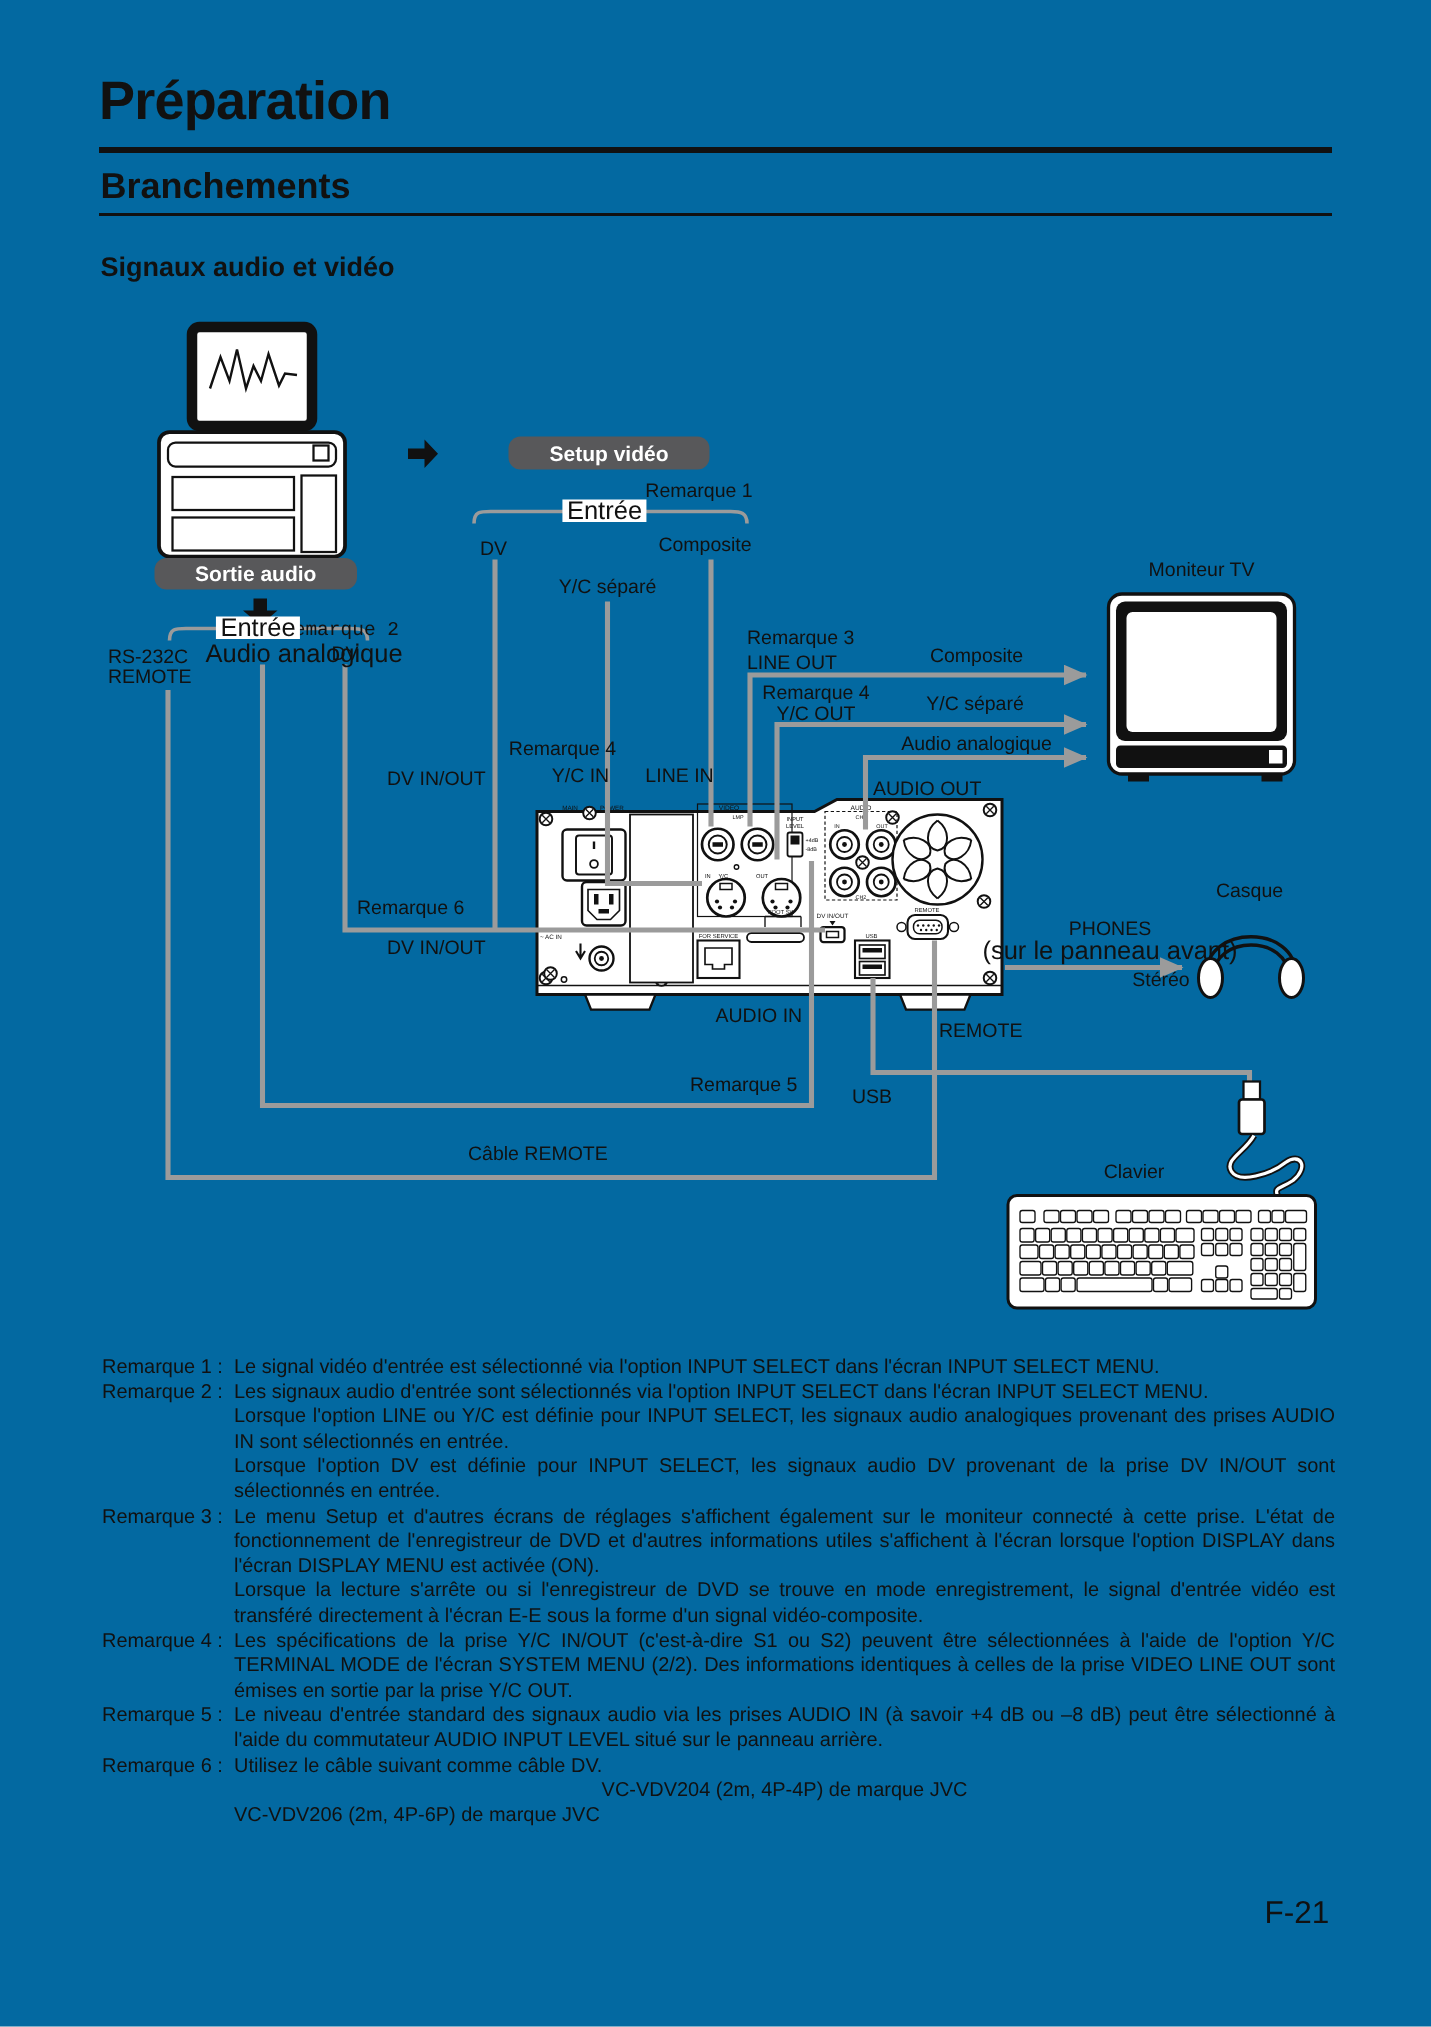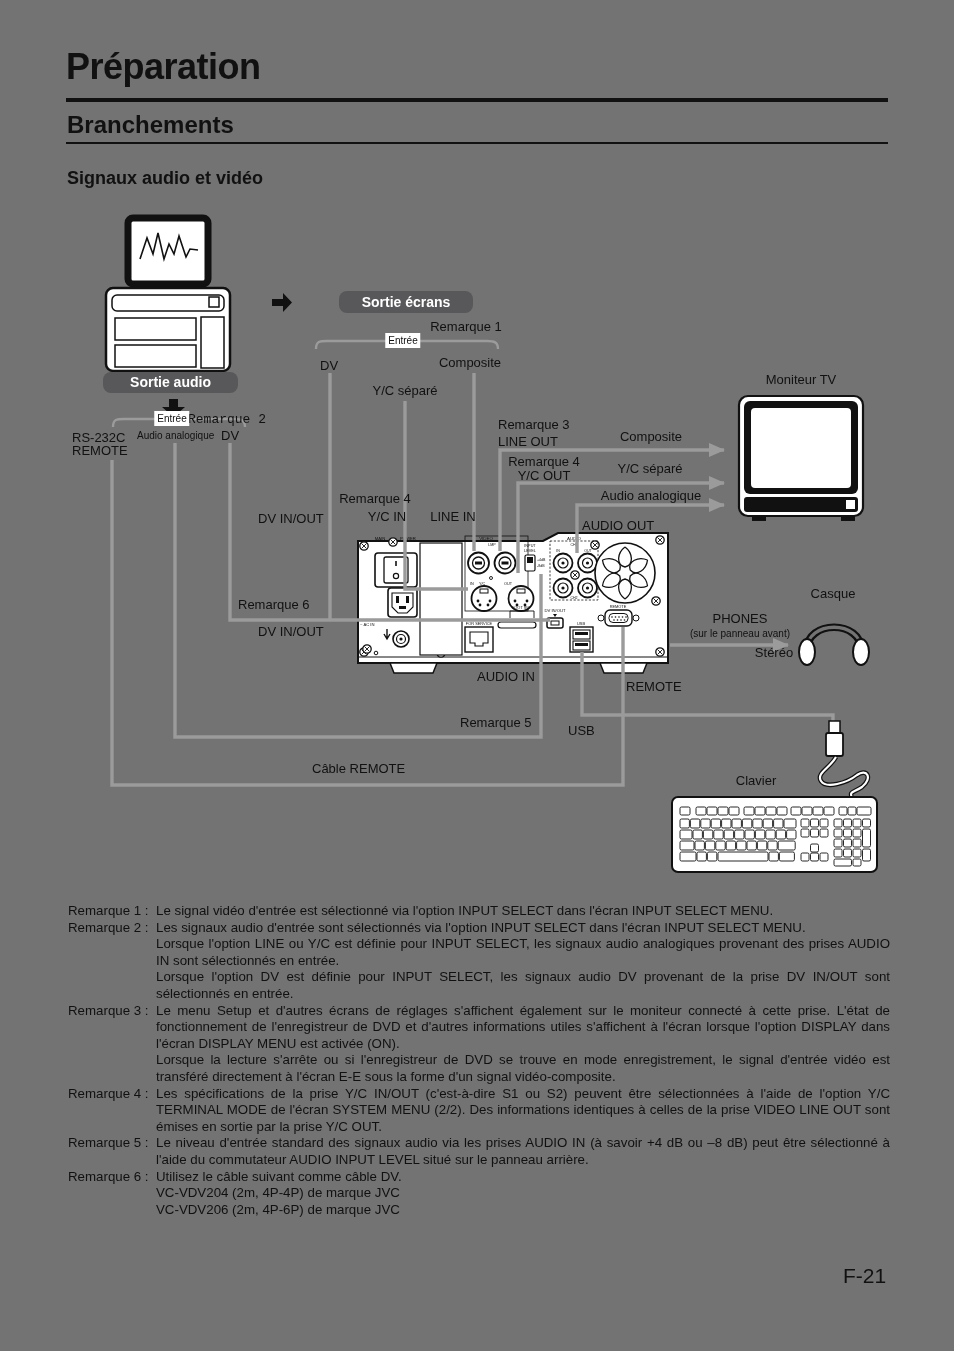--- a/index.html
+++ b/index.html
@@ -1,29 +1,29 @@
 <!DOCTYPE html>
 <html><head>
 <meta charset="utf-8">
 <style>
   html,body{margin:0;padding:0;background:#e8e8e8;}
-  #page{position:relative;width:954px;height:1351px;background:#737373;margin:0 auto;
+  #page{position:relative;width:954px;height:1351px;background:#0369a1;margin:0 auto;
         font-family:"Liberation Sans","DejaVu Sans",sans-serif;color:#111;overflow:hidden;}
   .abs{position:absolute;}
   #main-title{left:66px;top:46px;font-size:36px;font-weight:bold;letter-spacing:-.5px;}
   .rule{left:66px;width:822px;background:#111;}
   #rule1{top:98px;height:4px;}
   #rule2{top:142px;height:2px;}
   #section-title{left:67px;top:111px;font-size:24px;font-weight:bold;}
   #subsection-title{left:67px;top:168px;font-size:18px;font-weight:bold;}
   #diagram-svg{left:0;top:0;width:954px;height:900px;}
   .lbl{position:absolute;font-size:13px;line-height:15px;white-space:nowrap;color:#111;}
   .c{transform:translateX(-50%);}
   .wbg{background:#fff;padding:0 3px;}
-  .sm{font-size:10px;}
+  .sm{font-size:17px;}
   .badge{position:absolute;background:#58585a;color:#fff;font-weight:bold;font-size:14px;
          text-align:center;border-radius:8px;}
   #badge-audio{left:103px;top:372px;width:135px;height:21px;line-height:21px;}
   #badge-video{left:339px;top:291px;width:134px;height:22px;line-height:22px;}
   #remarks{left:68px;top:903px;width:822px;font-size:13.3px;line-height:16.6px;}
   .remark{display:flex;}
   .rlabel{flex:none;width:88px;}
   .rbody{flex:1;text-align:justify;}
   .rbody p{margin:0;}
   #page-number{left:843px;top:1264px;font-size:21px;}
@@ -326,21 +326,21 @@
           <rect x="843.5" y="849" width="8" height="8" rx="1.5"></rect>
         <rect x="853" y="849" width="8" height="8" rx="1.5"></rect>
           <rect x="862.5" y="849" width="8" height="12" rx="1.5"></rect>
         <rect x="834" y="859" width="17.5" height="7" rx="1.5"></rect>
           <rect x="853" y="859" width="8" height="7" rx="1.5"></rect>
       </g>
     </g>
   </svg>
 
   <div class="badge" id="badge-audio">Sortie audio</div>
-  <div class="badge" id="badge-video">Sortie écrans</div>
+  <div class="badge" id="badge-video">Setup vidéo</div>
 
   <div class="lbl c" style="left:801px;top:372px;">Moniteur TV</div>
   <div class="lbl c" style="left:466px;top:319px;">Remarque 1</div>
   <div class="lbl c wbg sm" style="left:403px;top:333px;">Entrée</div>
   <div class="lbl" style="left:320px;top:358px;">DV</div>
   <div class="lbl c" style="left:470px;top:355px;">Composite</div>
   <div class="lbl c" style="left:405px;top:383px;">Y/C séparé</div>
   <div class="lbl" style="left:498px;top:417px;">Remarque 3</div>
   <div class="lbl" style="left:498px;top:434px;">LINE OUT</div>
   <div class="lbl c" style="left:651px;top:429px;">Composite</div>
@@ -405,20 +405,20 @@
     <div class="remark">
       <div class="rlabel">Remarque 5 :</div>
       <div class="rbody">
           <p>Le niveau d'entrée standard des signaux audio via les prises AUDIO IN (à savoir +4 dB ou –8 dB) peut être sélectionné à l'aide du commutateur AUDIO INPUT LEVEL situé sur le panneau arrière.</p>
         </div>
     </div>
     <div class="remark">
       <div class="rlabel">Remarque 6 :</div>
       <div class="rbody">
         <p>Utilisez le câble suivant comme câble DV.</p>
-        <p style="text-align:left">VC-VDV204 (2m, 4P-4P) de marque JVC</p>
+        <p style="text-align:center">VC-VDV204 (2m, 4P-4P) de marque JVC</p>
         <p style="text-align:left">VC-VDV206 (2m, 4P-6P) de marque JVC</p>
       </div>
     </div>
   </div>
 
   <div class="abs" id="page-number">F-21</div>
 </div>
 
 </body></html>

